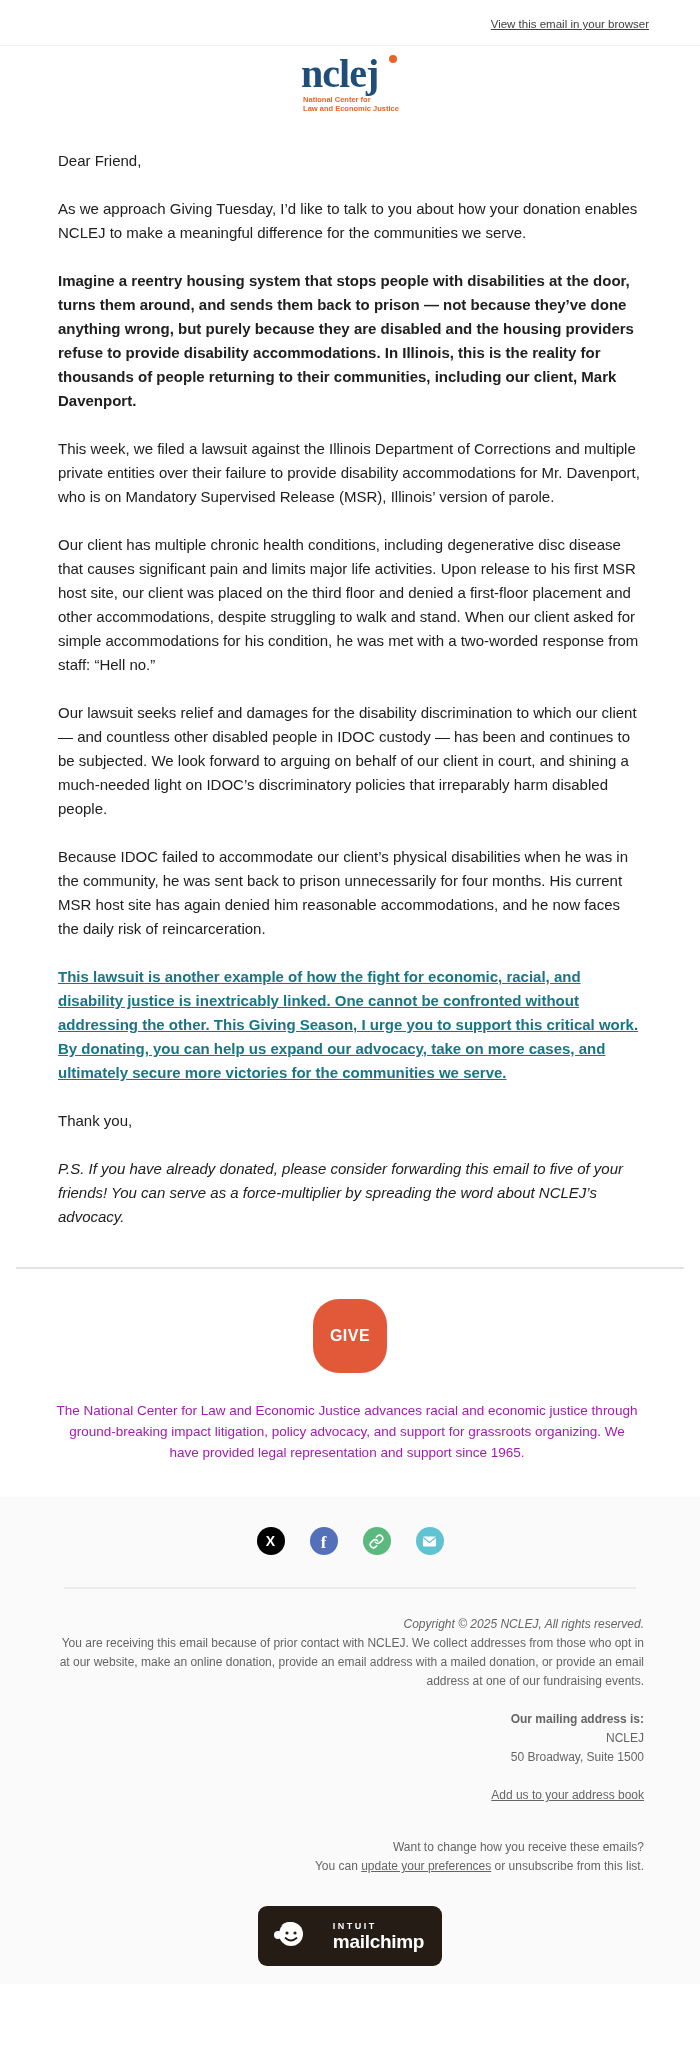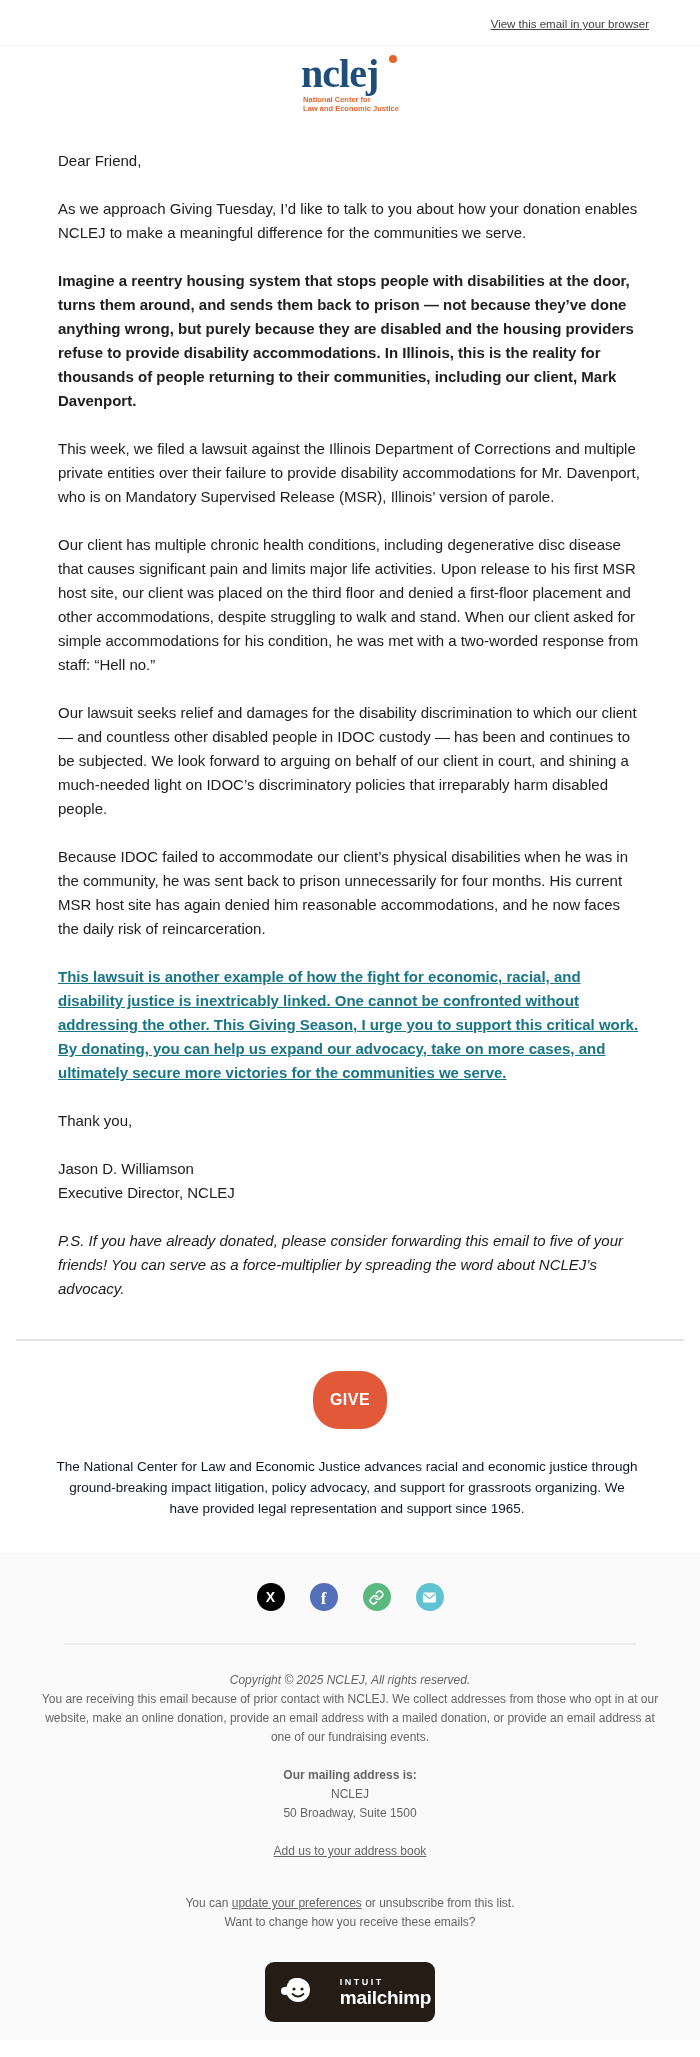--- a/index.html
+++ b/index.html
@@ -76,37 +76,37 @@
     border:none;
     border-top:2px solid #e3e3e3;
     margin:38px 16px 0 16px;
   }
 
   
   .give-wrap { text-align:center; padding:30px 0 0 0; }
   .give-btn {
     display:inline-block;
     width:74px;
-    height:58px;
+    height:74px;
     line-height:58px;
     background:#e2593a;
     color:#ffffff;
     font-size:16px;
     font-weight:700;
     letter-spacing:0.5px;
     border:none;
     border-radius:26px;
     cursor:pointer;
     text-align:center;
   }
   .mission {
     font-size:13.5px;
     line-height:21px;
     text-align:center;
-    color:#0f172a;
+    color:#a21caf;
     padding:27px 61px 0 55px;
   }
 
   
   .footer {
     background:#fafafa;
     margin-top:34px;
     padding:30px 0 18px 0;
   }
   .social-row {
@@ -136,43 +136,43 @@
   }
   .footer-divider {
     border:none;
     border-top:2px solid #ececec;
     margin:32px 64px 0 64px;
   }
   .footer-text {
     font-size:12px;
     line-height:19px;
     color:#656565;
-    text-align:center;
-    padding:0 40px;
+    text-align:right;
+    padding:0 56px;
   }
   .footer-text.first { margin-top:26px; }
   .footer-text .italic { font-style:italic; }
   .footer-text .bold { font-weight:700; }
   .footer-text a {
     color:#656565;
     text-decoration:underline;
     cursor:pointer;
   }
   .block-gap { margin-top:19px; }
   .big-gap { margin-top:33px; }
 
   
   .mc-wrap { text-align:center; margin-top:30px; }
   .mc-badge {
     display:inline-flex;
     align-items:center;
     gap:27px;
     background:#241c15;
     border-radius:9px;
-    padding:12px 4px 12px 14px;
+    padding:12px 18px 12px 14px;
     cursor:pointer;
   }
   .mc-text { text-align:left; color:#ffffff; }
   .mc-intuit {
     font-size:9px;
     font-weight:700;
     letter-spacing:2.5px;
     line-height:11px;
   }
   .mc-name {
@@ -207,24 +207,20 @@
     <p>As we approach Giving Tuesday, I’d like to talk to you about how your donation enables NCLEJ to make a meaningful difference for the communities we serve.</p>
     <p class="bold">Imagine a reentry housing system that stops people with disabilities at the door, turns them around, and sends them back to prison — not because they’ve done anything wrong, but purely because they are disabled and the housing providers refuse to provide disability accommodations. In Illinois, this is the reality for thousands of people returning to their communities, including our client, Mark Davenport.</p>
     <p>This week, we filed a lawsuit against the Illinois Department of Corrections and multiple private entities over their failure to provide disability accommodations for Mr. Davenport, who is on Mandatory Supervised Release (MSR), Illinois’ version of parole.</p>
     <p>Our client has multiple chronic health conditions, including degenerative disc disease that causes significant pain and limits major life activities. Upon release to his first MSR host site, our client was placed on the third floor and denied a first-floor placement and other accommodations, despite struggling to walk and stand. When our client asked for simple accommodations for his condition, he was met with a two-worded response from staff: “Hell no.”</p>
     <p>Our lawsuit seeks relief and damages for the disability discrimination to which our client — and countless other disabled people in IDOC custody — has been and continues to be subjected. We look forward to arguing on behalf of our client in court, and shining a much-needed light on IDOC’s discriminatory policies that irreparably harm disabled people.</p>
     <p>Because IDOC failed to accommodate our client’s physical disabilities when he was in the community, he was sent back to prison unnecessarily for four months. His current MSR host site has again denied him reasonable accommodations, and he now faces the daily risk of reincarceration.</p>
     <p>
       <span class="teal-link">This lawsuit is another example of how the fight for economic, racial, and disability justice is inextricably linked. One cannot be confronted without addressing the other. This Giving Season, I urge you to support this critical work. By donating, you can help us expand our advocacy, take on more cases, and ultimately secure more victories for the communities we serve.</span>
     </p>
     <p>Thank you,</p>
-    <p class="sig">
-      <span>Jason D. Williamson</span><br>
-      <span>Executive Director, NCLEJ</span>
-    </p>
     <p class="italic">P.S. If you have already donated, please consider forwarding this email to five of your friends! You can serve as a force-multiplier by spreading the word about NCLEJ’s advocacy.</p>
   </div>
 
   <hr class="divider">
 
   <div class="give-wrap">
     <button class="give-btn">GIVE</button>
   </div>
   <div class="mission">The National Center for Law and Economic Justice advances racial and economic justice through ground-breaking impact litigation, policy advocacy, and support for grassroots organizing. We have provided legal representation and support since 1965.</div>
 
@@ -262,22 +258,22 @@
       <div class="bold">Our mailing address is:</div>
       <div>NCLEJ</div>
       <div>50 Broadway, Suite 1500</div>
     </div>
 
     <div class="footer-text block-gap">
       <a>Add us to your address book</a>
     </div>
 
     <div class="footer-text big-gap">
+      <div>Want to change how you receive these emails?</div>
       <div><span>You can </span><a>update your preferences</a><span> or unsubscribe from this list.</span></div>
-      <div>Want to change how you receive these emails?</div>
     </div>
 
     <div class="mc-wrap">
       <div class="mc-badge">
         <span>
           <svg width="34" height="32" viewBox="0 0 34 32">
             <circle cx="6" cy="17" r="4" fill="#ffffff"></circle>
             <circle cx="19" cy="16" r="12" fill="#ffffff"></circle>
             <path d="M9 8 q5 -6 14 -3 q-7 -1 -10 2 z" fill="#ffffff"></path>
             <circle cx="15" cy="15" r="1.6" fill="#241c15"></circle>

